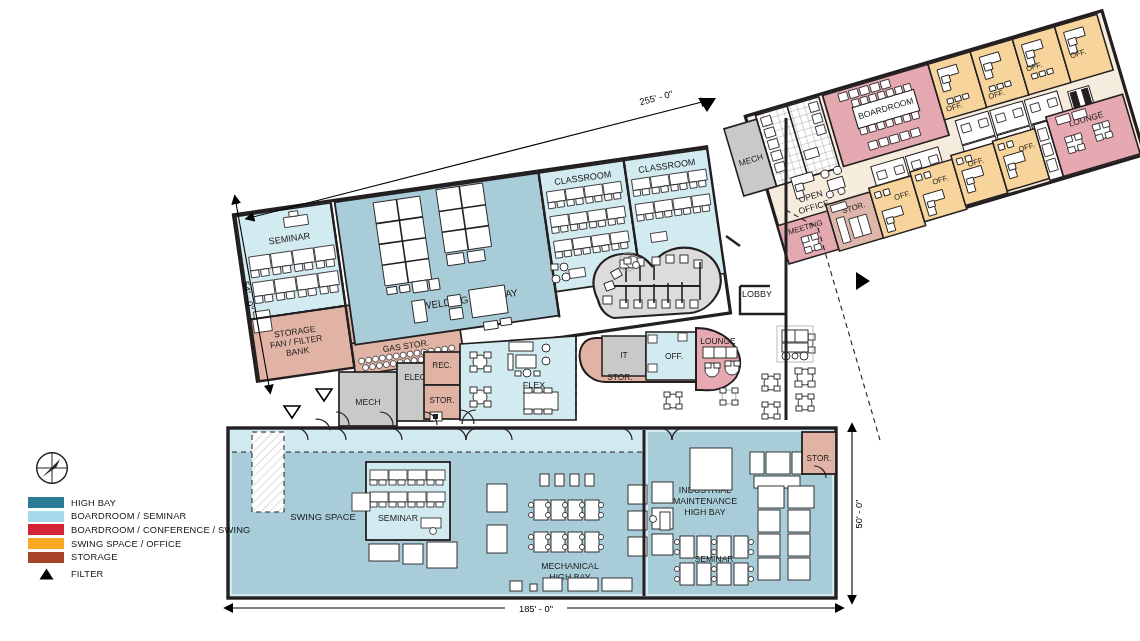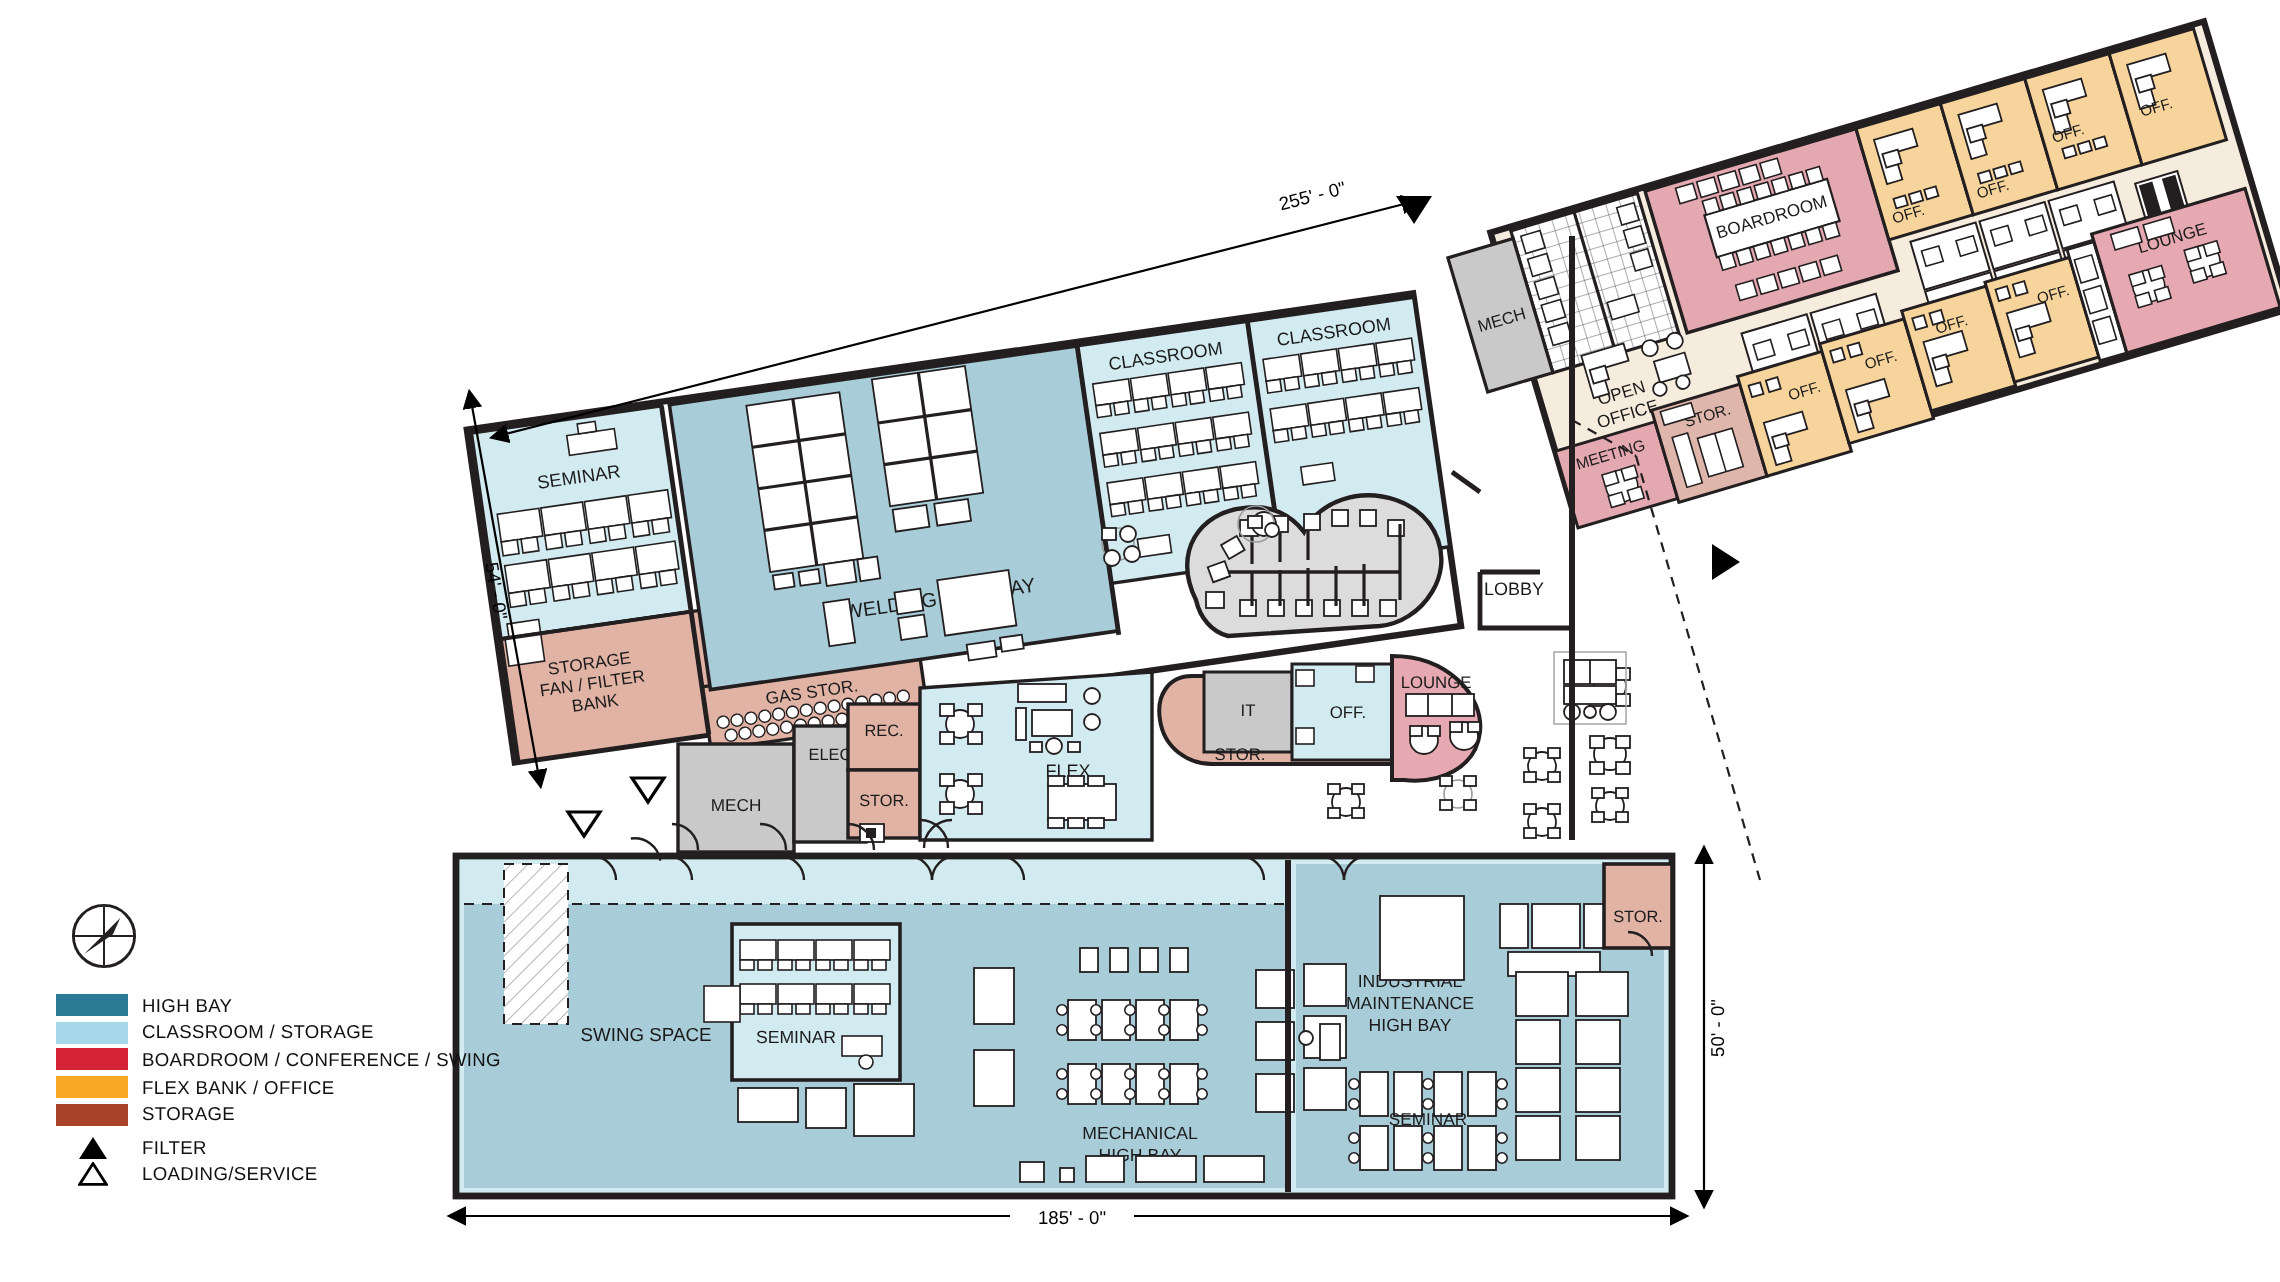--- a/index.html
+++ b/index.html
@@ -885,44 +885,36 @@
     <line x1="20" y1="3.5" x2="20" y2="36.5" stroke="#231f20" stroke-width="1.1"></line>
     <path d="M9 30 L29 10 L25 19 Z" fill="#231f20"></path>
   </svg>
 
   <div class="lg-row">
     <span class="sw" style="background:#2b7b96"></span>
     <span class="lg-txt">HIGH BAY</span>
   </div>
   <div class="lg-row">
     <span class="sw" style="background:#a5d8e8"></span>
-    <span class="lg-txt">CLASSROOM / STORAGE</span>
+    <span class="lg-txt">BOARDROOM / SEMINAR</span>
   </div>
   <div class="lg-row">
     <span class="sw" style="background:#d32334"></span>
     <span class="lg-txt">BOARDROOM / CONFERENCE / SWING</span>
   </div>
   <div class="lg-row">
     <span class="sw" style="background:#f9a825"></span>
-    <span class="lg-txt">FLEX BANK / OFFICE</span>
+    <span class="lg-txt">SWING SPACE / OFFICE</span>
   </div>
   <div class="lg-row">
     <span class="sw" style="background:#a8432a"></span>
     <span class="lg-txt">STORAGE</span>
   </div>
   <div class="lg-gap"></div>
   <div class="lg-row">
     <span class="mk">
       <svg width="15" height="12" viewBox="0 0 15 12">
           <path d="M0.5 11.5 L14.5 11.5 L7.5 0.5 Z" fill="#000"></path>
         </svg>
     </span>
     <span class="lg-txt">FILTER</span>
   </div>
-  <div class="lg-row">
-    <span class="mk">
-      <svg width="15" height="12" viewBox="0 0 15 12">
-          <path d="M0.8 11.2 L14.2 11.2 L7.5 0.8 Z" fill="#fff" stroke="#000" stroke-width="1.4"></path>
-        </svg>
-    </span>
-    <span class="lg-txt">LOADING/SERVICE</span>
-  </div>
 </div>
 
 </body></html>

